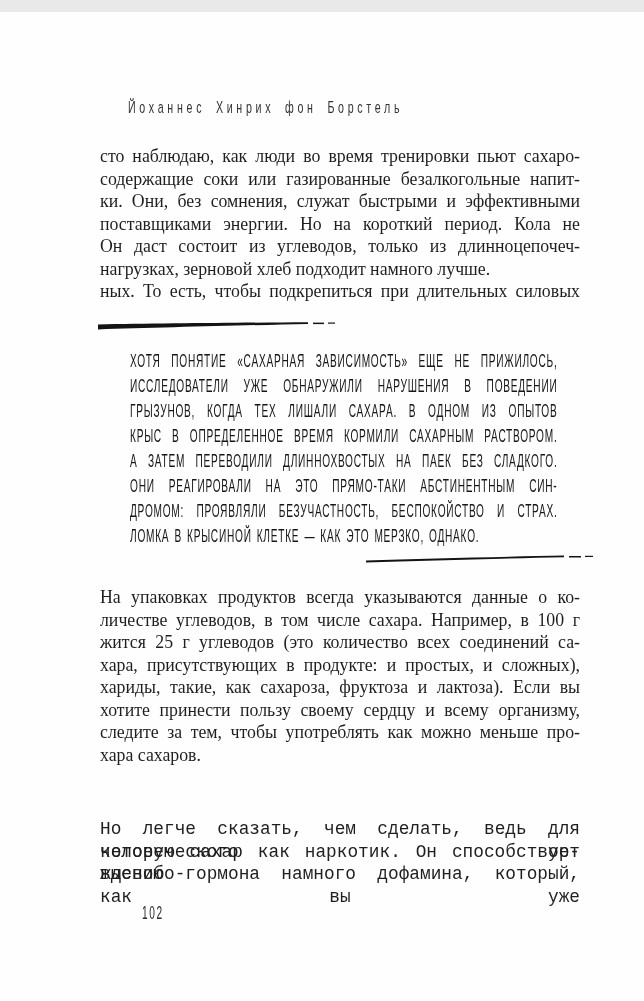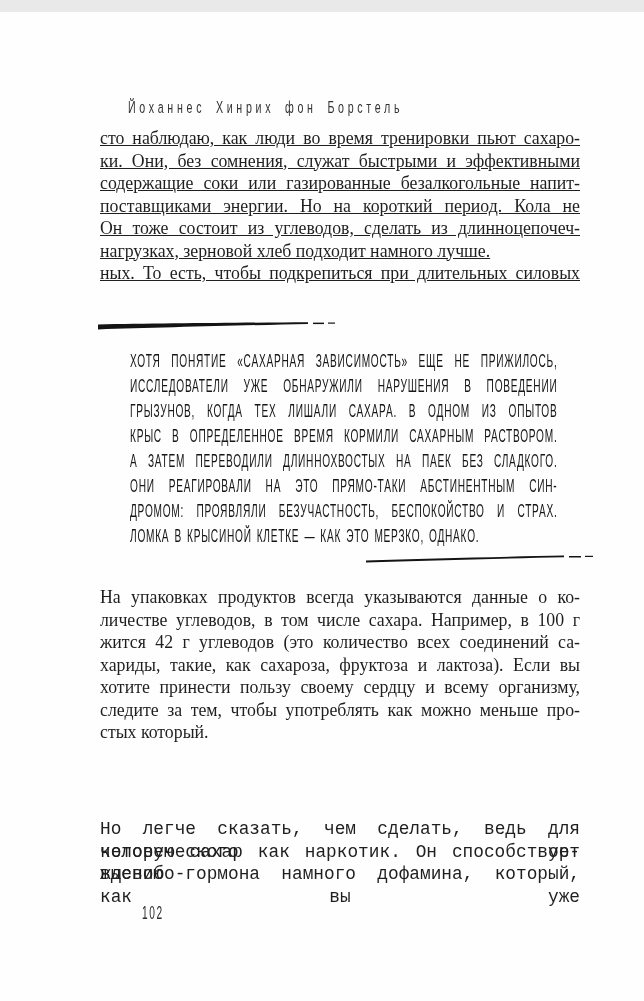--- a/index.html
+++ b/index.html
@@ -29,21 +29,21 @@
     transform-origin: 0 0;
     white-space: nowrap;
   }
   .body-para {
     position: absolute;
     left: 100px;
     width: 480px;
     font-size: 17.8px;
     line-height: 22.5px;
   }
-  .para1 { top: 115px; text-decoration: underline; }
+  .para1 { top: 133px; }
   .para2 { top: 574px; }
   .para3 { top: 806px; font-family: Liberation Mono, monospace; }
   .bline {
     height: 22.5px;
     text-align: justify;
     text-align-last: justify;
     overflow: visible;
   }
   .bline.endline { text-align-last: left; }
   
@@ -88,24 +88,24 @@
 </head>
 <body>
 
 <div class="book-page">
 
   <div class="running-header">Йоханнес Хинрих фон Борстель</div>
 
   <div class="body-para para1">
 
   <div class="bline">сто наблюдаю, как люди во время тренировки пьют сахаро-</div>
+      <div class="bline">содержащие соки или газированные безалкогольные напит-</div>
       <div class="bline">ки. Они, без сомнения, служат быстрыми и эффективными</div>
-      <div class="bline">содержащие соки или газированные безалкогольные напит-</div>
       <div class="bline">поставщиками энергии. Но на короткий период. Кола не</div>
-      <div class="bline">Он тоже состоит из углеводов, сделать из длинноцепочеч-</div>
+      <div class="bline">Он даст состоит из углеводов, только из длинноцепочеч-</div>
       <div class="bline endline">нагрузках, зерновой хлеб подходит намного лучше.</div>
       <div class="bline">ных. То есть, чтобы подкрепиться при длительных силовых</div>
     </div>
 
   <svg class="rule rule-top" width="245" height="12" viewBox="0 0 245 12">
     <path fill="#141414" d="M0,3.4 C60,2.6 150,1.6 210,1.2 L210,2.9 C150,4.2 60,6.6 0,8.4 Z"></path>
     <rect fill="#141414" x="215" y="1.6" width="11" height="1.5"></rect>
     <rect fill="#141414" x="230" y="1.5" width="7" height="1.2"></rect>
   </svg>
 
@@ -124,25 +124,26 @@
   <svg class="rule rule-bottom" width="235" height="12" viewBox="0 0 235 12">
     <path fill="#141414" d="M0,8.4 C60,6.6 140,4.6 198,3.6 L198,5.2 C140,6.4 60,8.8 0,10.4 Z"></path>
     <rect fill="#141414" x="203" y="4.0" width="12" height="1.5"></rect>
     <rect fill="#141414" x="219" y="3.8" width="8" height="1.2"></rect>
   </svg>
 
   <div class="body-para para2">
 
   <div class="bline">На упаковках продуктов всегда указываются данные о ко-</div>
       <div class="bline">личестве углеводов, в том числе сахара. Например, в 100 г</div>
-      <div class="bline">жится 42 г углеводов (это количество всех соединений са-</div>
+      <div class="bline">жится 25 г углеводов (это количество всех соединений са-</div>
+      <div class="bline">хара, присутствующих в продукте: и простых, и сложных),</div>
       <div class="bline">хариды, такие, как сахароза, фруктоза и лактоза). Если вы</div>
       <div class="bline">хотите принести пользу своему сердцу и всему организму,</div>
       <div class="bline">следите за тем, чтобы употреблять как можно меньше про-</div>
-      <div class="bline endline">стых который.</div>
+      <div class="bline endline">хара сахаров.</div>
     </div>
 
   <div class="body-para para3">
 
   <div class="bline">Но легче сказать, чем сделать, ведь для человеческого ор-</div>
       <div class="bline">которую сахар как наркотик. Он способствует высвобо-</div>
       <div class="bline">ждению гормона намного дофамина, который, как вы уже</div>
     </div>
 
   <div class="page-number">102</div>

